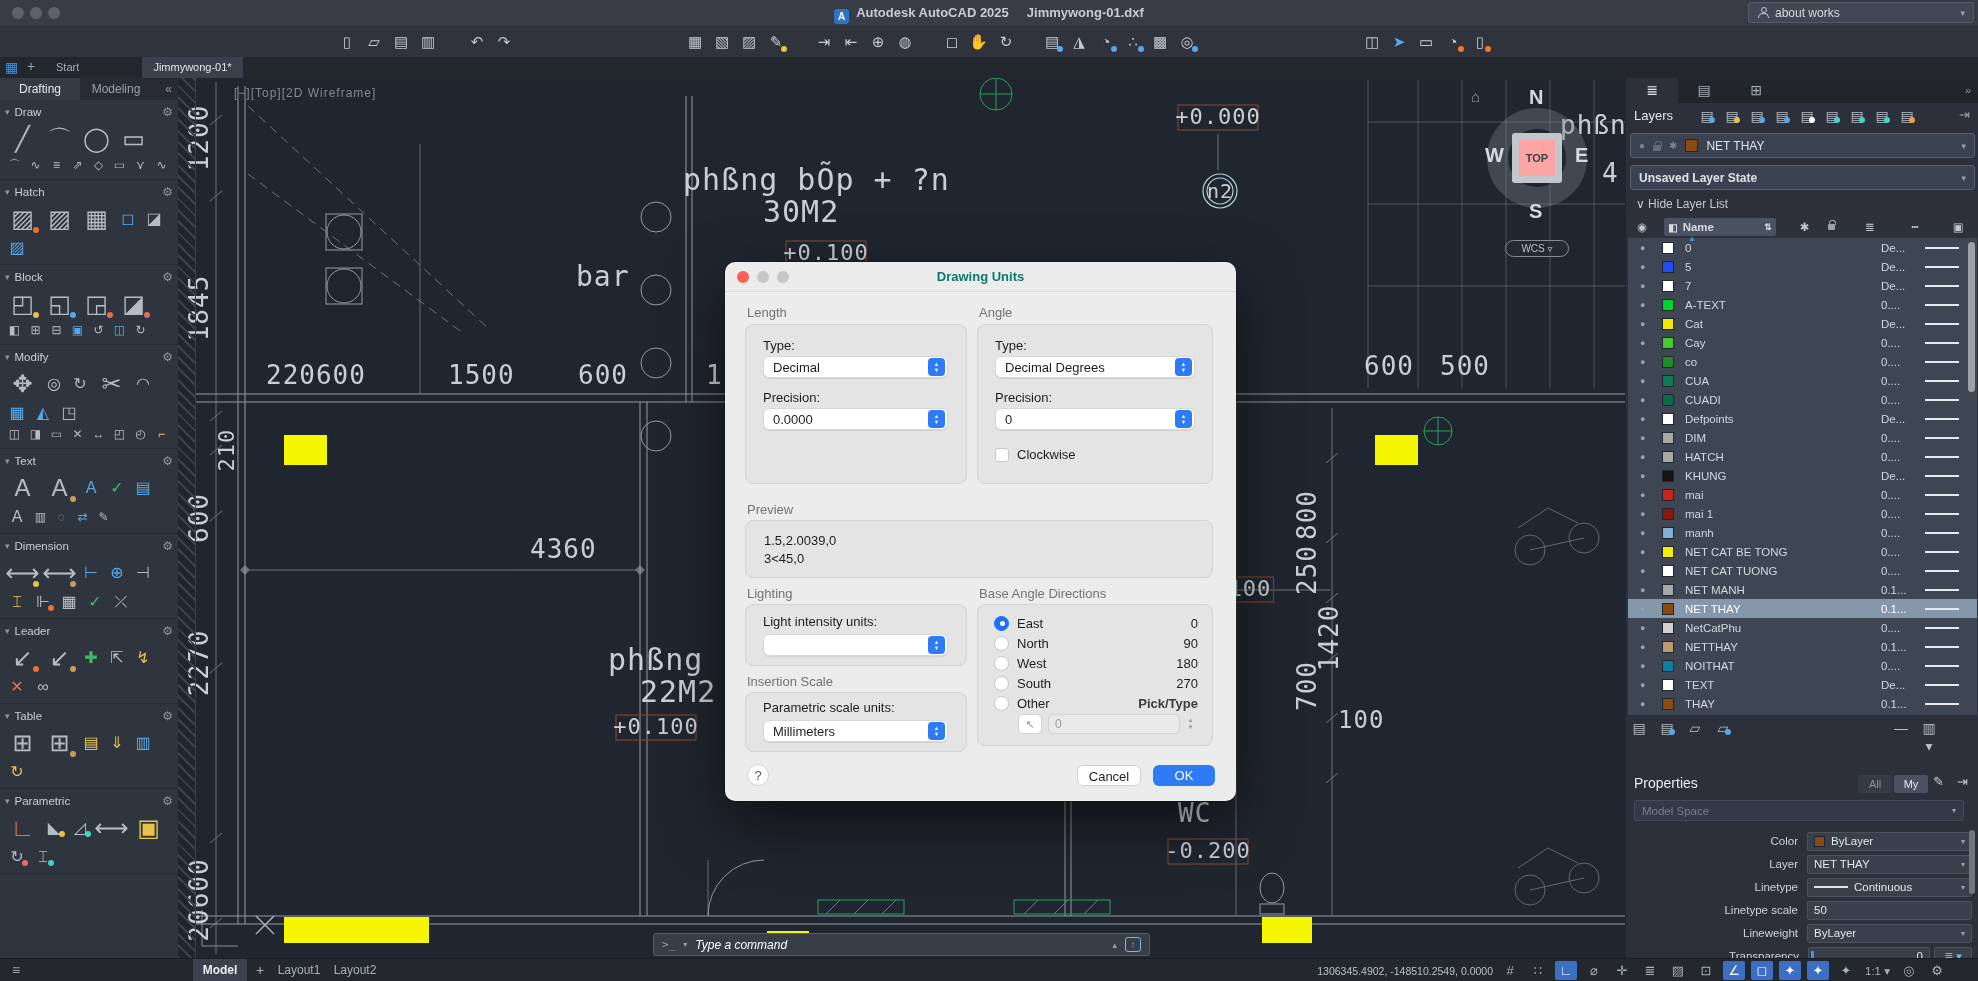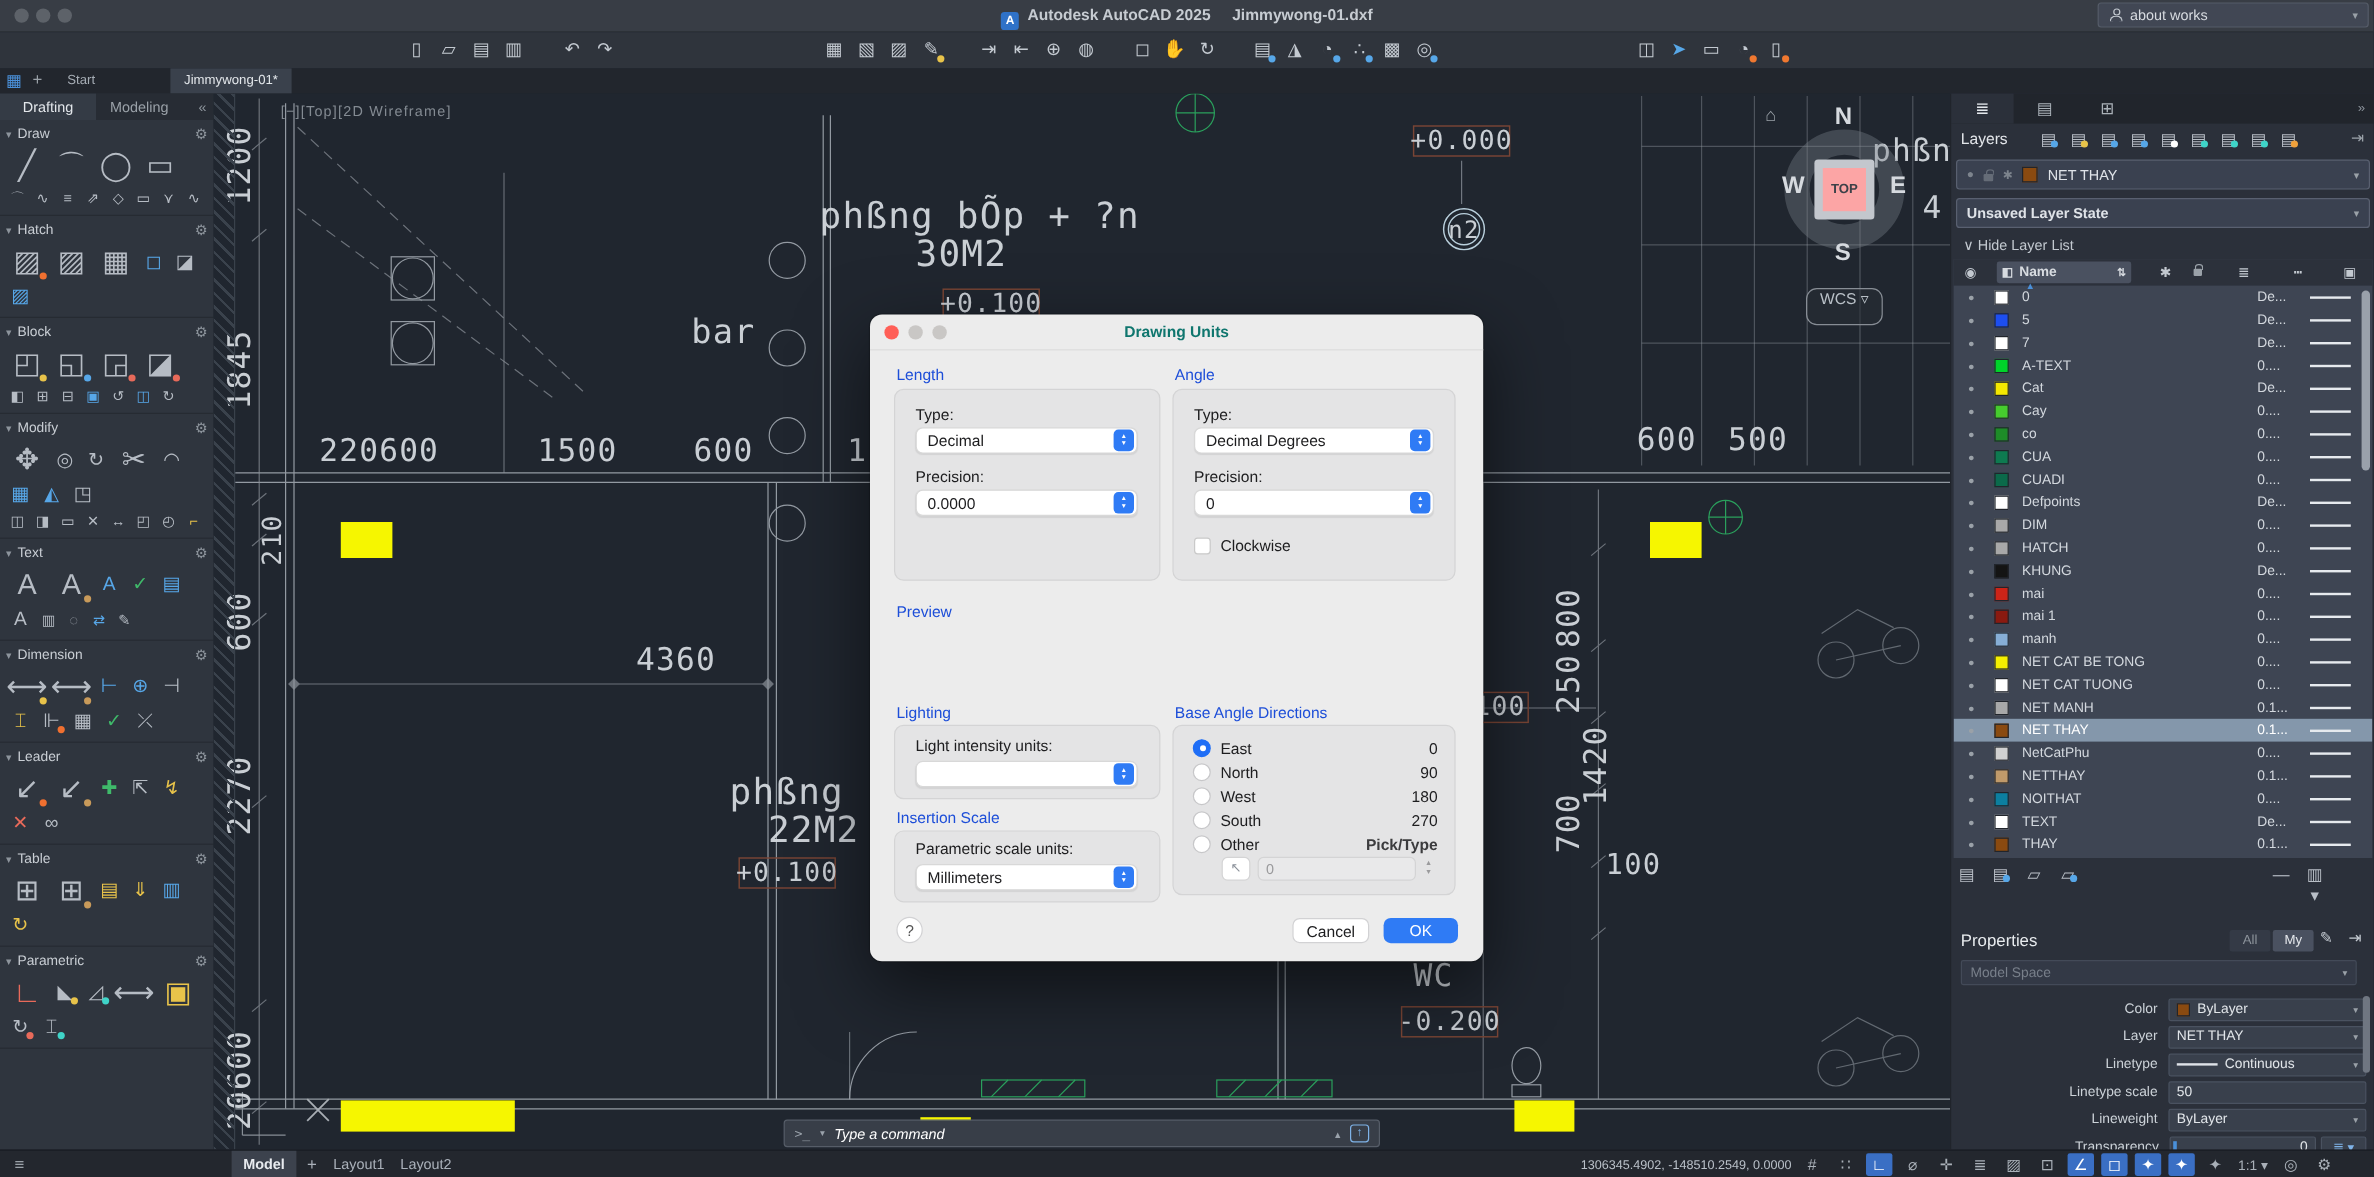--- a/index.html
+++ b/index.html
@@ -50,30 +50,30 @@
   #viewport-label{position:absolute;left:56px;top:8px;font-size:12px;color:#838a92;letter-spacing:1px}
   .cad-t{fill:#d3d8dd;font-family:"DejaVu Sans Mono",monospace;opacity:.95;letter-spacing:1px}
   .cad-box{fill:none;stroke:#7a4535;stroke-width:1.2}
   .cad-circ{fill:none;stroke:#b9cfdc;stroke-width:1.2}
   #viewcube{position:absolute;left:1301px;top:14px;width:130px;height:175px;color:#d3d8dd}
   #vc-ring{position:absolute;left:8px;top:16px;width:100px;height:100px;border-radius:50%;border:21px solid rgba(122,128,136,.38)}
   #vc-top{position:absolute;left:33px;top:41px;width:50px;height:50px;background:#c3c7cd;border-radius:3px;
      display:flex;align-items:center;justify-content:center}
   #vc-top-inner{width:36px;height:36px;background:#fca5a5;display:flex;align-items:center;justify-content:center;font-size:11px;font-weight:bold;color:#3c4148}
   .vc-letter{position:absolute;font-size:20px;font-weight:bold;color:#d6dadf}
-  #vc-wcs{position:absolute;left:26px;top:148px;width:64px;height:31px;border:1px solid #878d95;border-radius:9px;
-     background:rgba(40,45,52,.55);color:#b9c0c7;font-size:13px;text-align:center;line-height:15px}
+  #vc-wcs{position:absolute;left:26px;top:148px;width:64px;height:17px;border:1px solid #878d95;border-radius:9px;
+     background:rgba(40,45,52,.55);color:#b9c0c7;font-size:10px;text-align:center;line-height:15px}
   #vc-home{position:absolute;left:-8px;top:-4px;font-size:15px;color:#9aa1a8}
   
   #dialog{position:absolute;left:725px;top:262px;width:511px;height:539px;background:#ececec;border-radius:10px;
      box-shadow:0 22px 60px rgba(0,0,0,.55), 0 0 0 1px rgba(0,0,0,.18);z-index:40;font-size:13px;color:#1d1d1f}
   #dlg-titlebar{position:relative;height:30px;border-bottom:1px solid #dcdcdc}
   .dlg-dot{position:absolute;top:9px;width:12px;height:12px;border-radius:50%}
   #dlg-title{text-align:center;line-height:30px;font-weight:bold;font-size:13px;color:#0f766e}
-  .grp-label{position:absolute;font-size:13px;color:#1d4ed8}
+  .grp-label{position:absolute;font-size:13px;color:#737373}
   .grp-box{position:absolute;background:#e4e4e5;border:1px solid #d4d4d5;border-radius:8px}
   .fld-label{position:absolute;font-size:13px;color:#1d1d1f}
   .mac-select{position:absolute;height:22px;background:#fff;border:1px solid #d8d8d8;border-radius:6px;
      box-shadow:0 1px 1px rgba(0,0,0,.08);display:flex;align-items:center;padding:0 2px 0 9px;font-size:13px}
   .mac-select .val{flex:1;white-space:nowrap;overflow:hidden}
   .stepper{width:17px;height:18px;background:#2f7bf5;border-radius:4px;display:flex;flex-direction:column;
      align-items:center;justify-content:center;color:#fff;font-size:5.5px;line-height:6px}
   .preview-text{font-family:"Liberation Sans",sans-serif;font-size:13px;color:#1d1d1f;line-height:18px}
   .ba-row{display:flex;align-items:center;height:20px;padding:0 14px 0 16px}
   .radio{width:15px;height:15px;border-radius:50%;background:#fff;border:1px solid #c7c7c9;margin-right:8px;position:relative}
@@ -615,20 +615,24 @@
     <span class="stepper">
         <span>▲</span>
         <span>▼</span>
       </span>
   </div>
   <div style="position:absolute;left:270px;top:185px;display:flex;align-items:center;gap:8px">
     <span class="checkbox"></span>
     <span style="font-size:13px">Clockwise</span>
   </div>
   <span class="grp-label" style="left:22px;top:240px">Preview</span>
+  <div class="grp-box" style="left:20px;top:258px;width:468px;height:58px;padding:11px 0 0 18px">
+    <div class="preview-text">1.5,2.0039,0</div>
+    <div class="preview-text">3&lt;45,0</div>
+  </div>
   <span class="grp-label" style="left:22px;top:324px">Lighting</span>
   <div class="grp-box" style="left:20px;top:342px;width:222px;height:62px"></div>
   <span class="fld-label" style="left:38px;top:352px">Light intensity units:</span>
   <div class="mac-select" style="left:38px;top:372px;width:185px">
     <span class="val"></span>
     <span class="stepper">
         <span>▲</span>
         <span>▼</span>
       </span>
   </div>

